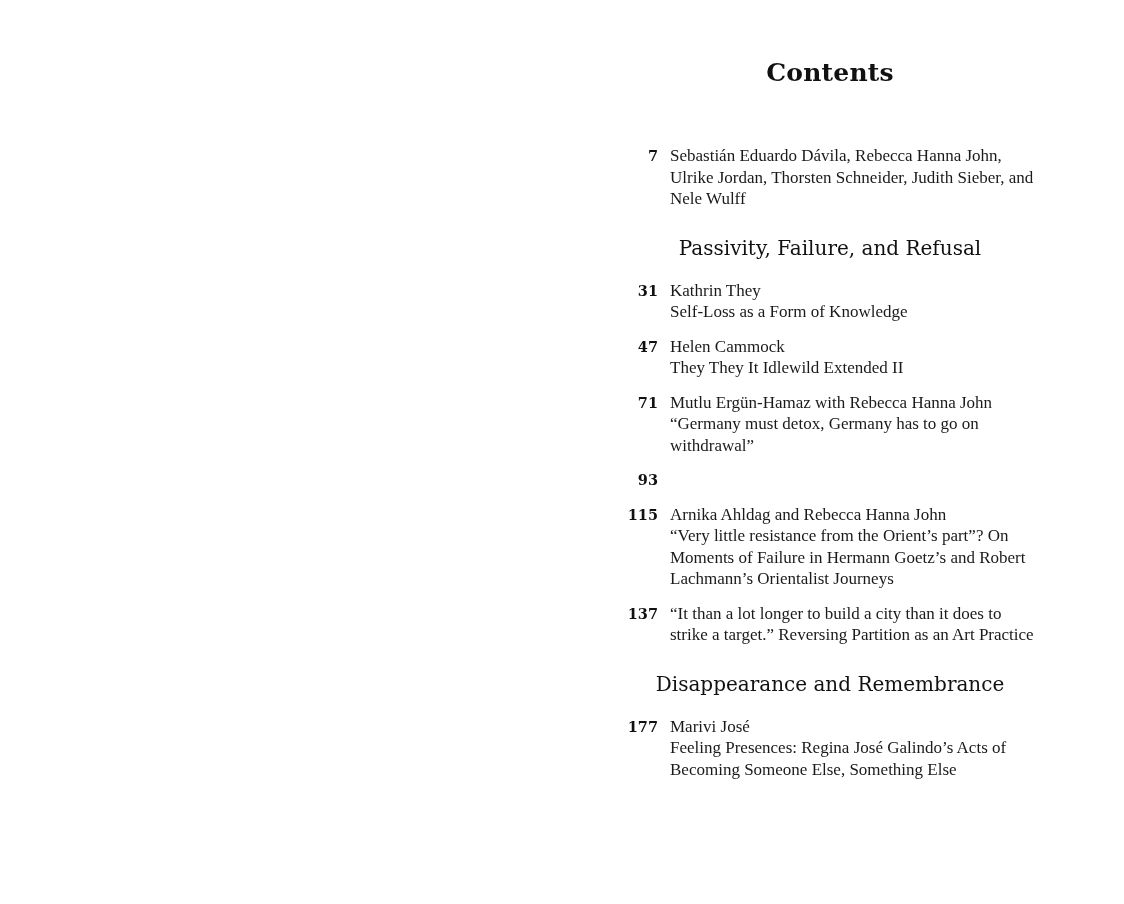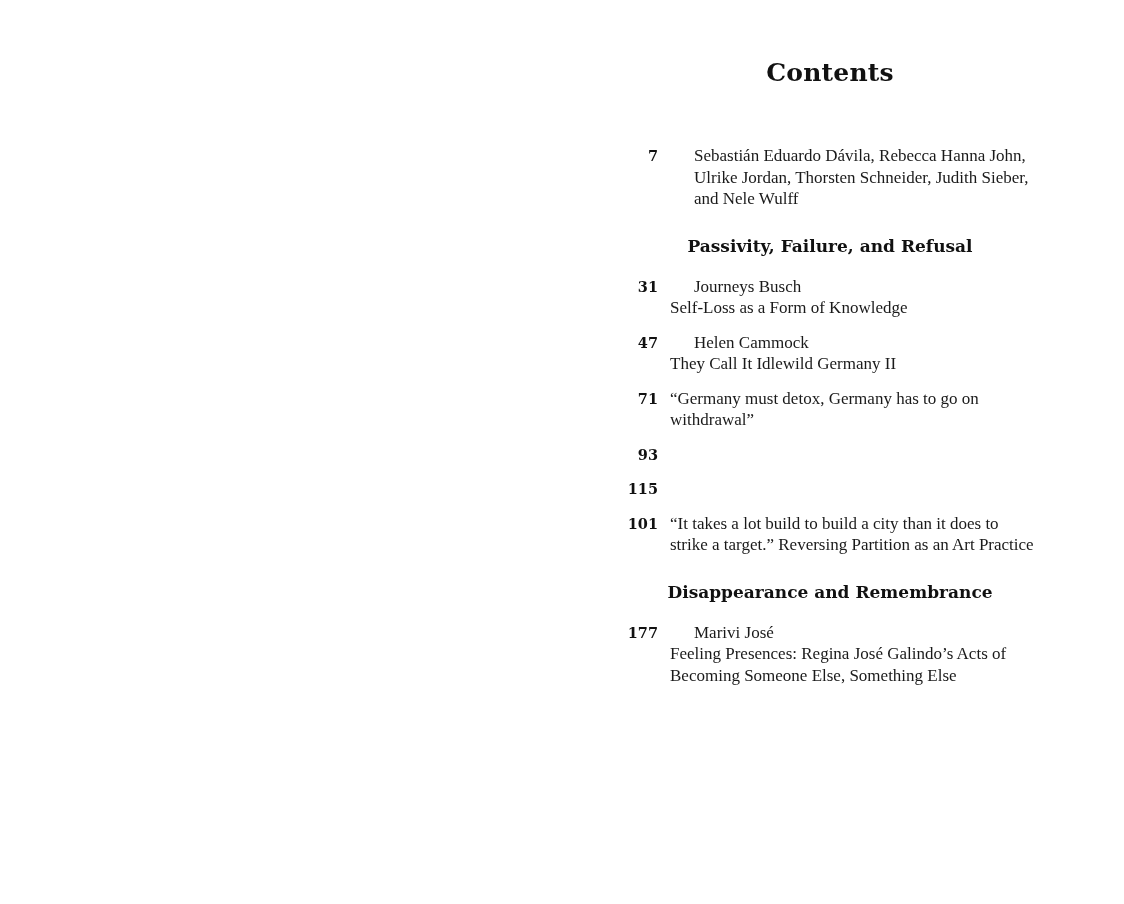--- a/index.html
+++ b/index.html
@@ -53,29 +53,28 @@
     color: #111111;
   }
   .entry-body {
     flex: 1 1 auto;
     font-size: 17px;
     line-height: 21.5px;
     color: #1a1a1a;
   }
   .entry-author {
     display: block;
-    margin-left: 24px;
   }
   .entry-item-title {
     display: block;
   }
   .section-head {
     font-family: "DejaVu Serif", serif;
-    font-weight: bold;
-    font-size: 17px;
+    font-weight: normal;
+    font-size: 20px;
     text-align: center;
     margin: 26px 0 20px 0;
     color: #111111;
   }
 </style>
 </head>
 <body>
 
 <div class="page">
   <div class="toc">
@@ -84,49 +83,54 @@
         <div class="entry">
           <div class="entry-page">7</div>
           <div class="entry-body">
             <span class="entry-author">Sebastián Eduardo Dávila, Rebecca Hanna John, Ulrike Jordan, Thorsten Schneider, Judith Sieber, and Nele Wulff</span>
           </div>
         </div>
         <div class="section-head">Passivity, Failure, and Refusal</div>
         <div class="entry">
           <div class="entry-page">31</div>
           <div class="entry-body">
-            <span class="entry-author">Journeys Busch</span>
+            <span class="entry-author">Kathrin They</span>
             <span class="entry-item-title">Self-Loss as a Form of Knowledge</span>
           </div>
         </div>
         <div class="entry">
           <div class="entry-page">47</div>
           <div class="entry-body">
             <span class="entry-author">Helen Cammock</span>
-            <span class="entry-item-title">They Call It Idlewild Germany II</span>
+            <span class="entry-item-title">They They It Idlewild Extended II</span>
           </div>
         </div>
         <div class="entry">
           <div class="entry-page">71</div>
           <div class="entry-body">
+            <span class="entry-author">Mutlu Ergün-Hamaz with Rebecca Hanna John</span>
             <span class="entry-item-title">“Germany must detox, Germany has to go on withdrawal”</span>
           </div>
         </div>
         <div class="entry">
           <div class="entry-page">93</div>
           <div class="entry-body">
           </div>
         </div>
         <div class="entry">
           <div class="entry-page">115</div>
+          <div class="entry-body">
+            <span class="entry-author">Arnika Ahldag and Rebecca Hanna John</span>
+            <span class="entry-item-title">“Very little resistance from the Orient’s part”? On Moments of Failure in Hermann Goetz’s and Robert Lachmann’s Orientalist Journeys</span>
+          </div>
         </div>
         <div class="entry">
-          <div class="entry-page">101</div>
+          <div class="entry-page">137</div>
           <div class="entry-body">
-            <span class="entry-item-title">“It takes a lot build to build a city than it does to strike a target.” Reversing Partition as an Art Practice</span>
+            <span class="entry-item-title">“It than a lot longer to build a city than it does to strike a target.” Reversing Partition as an Art Practice</span>
           </div>
         </div>
         <div class="section-head">Disappearance and Remembrance</div>
         <div class="entry">
           <div class="entry-page">177</div>
           <div class="entry-body">
             <span class="entry-author">Marivi José</span>
             <span class="entry-item-title">Feeling Presences: Regina José Galindo’s Acts of Becoming Someone Else, Something Else</span>
           </div>
         </div>

